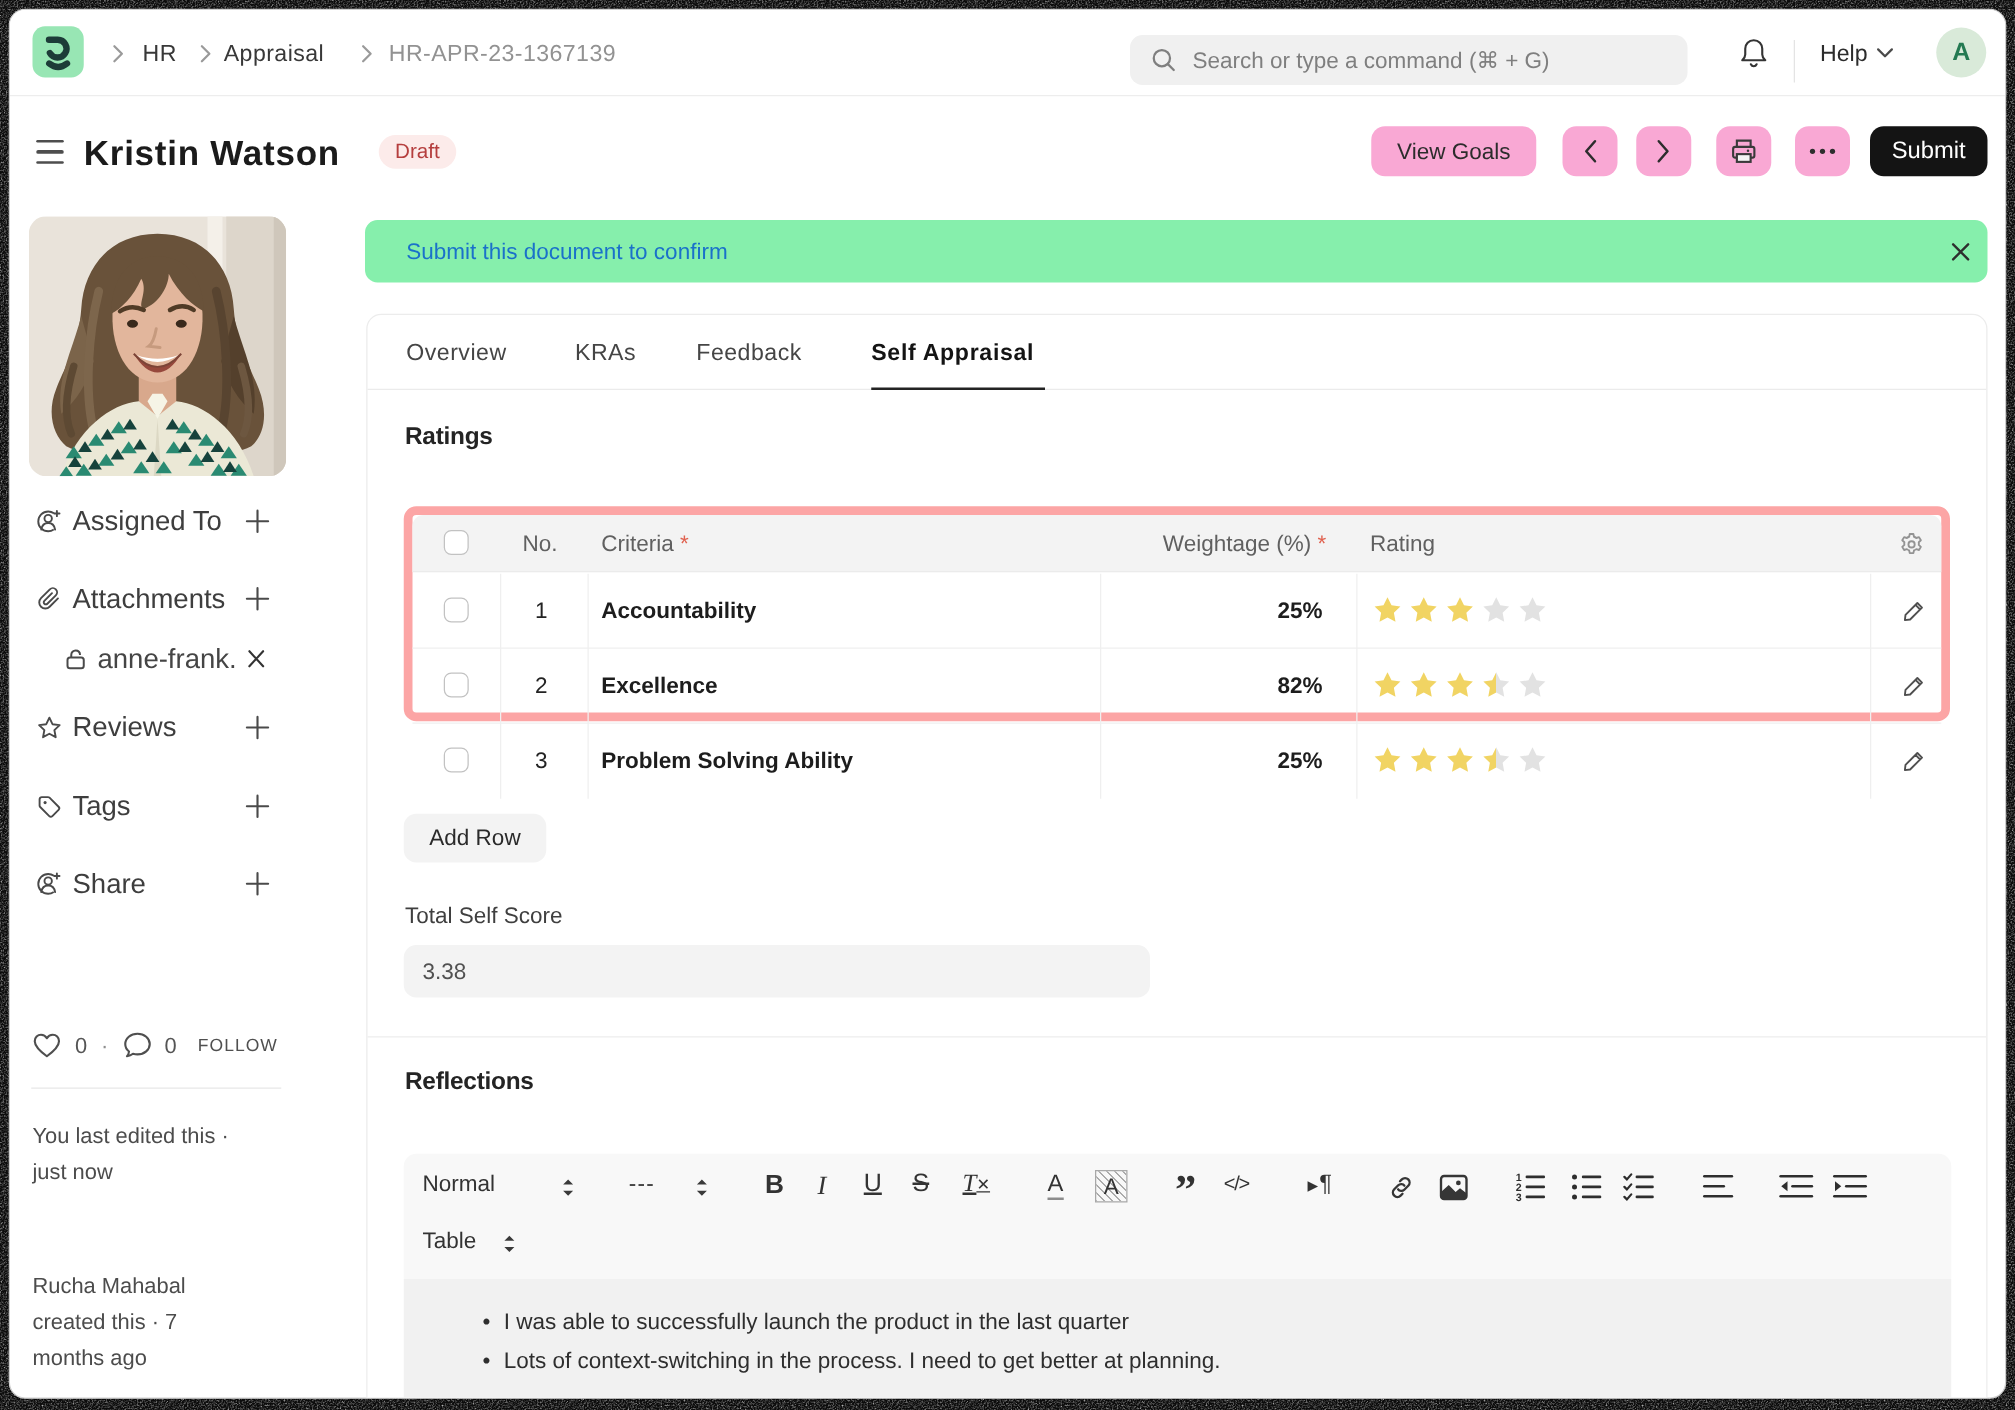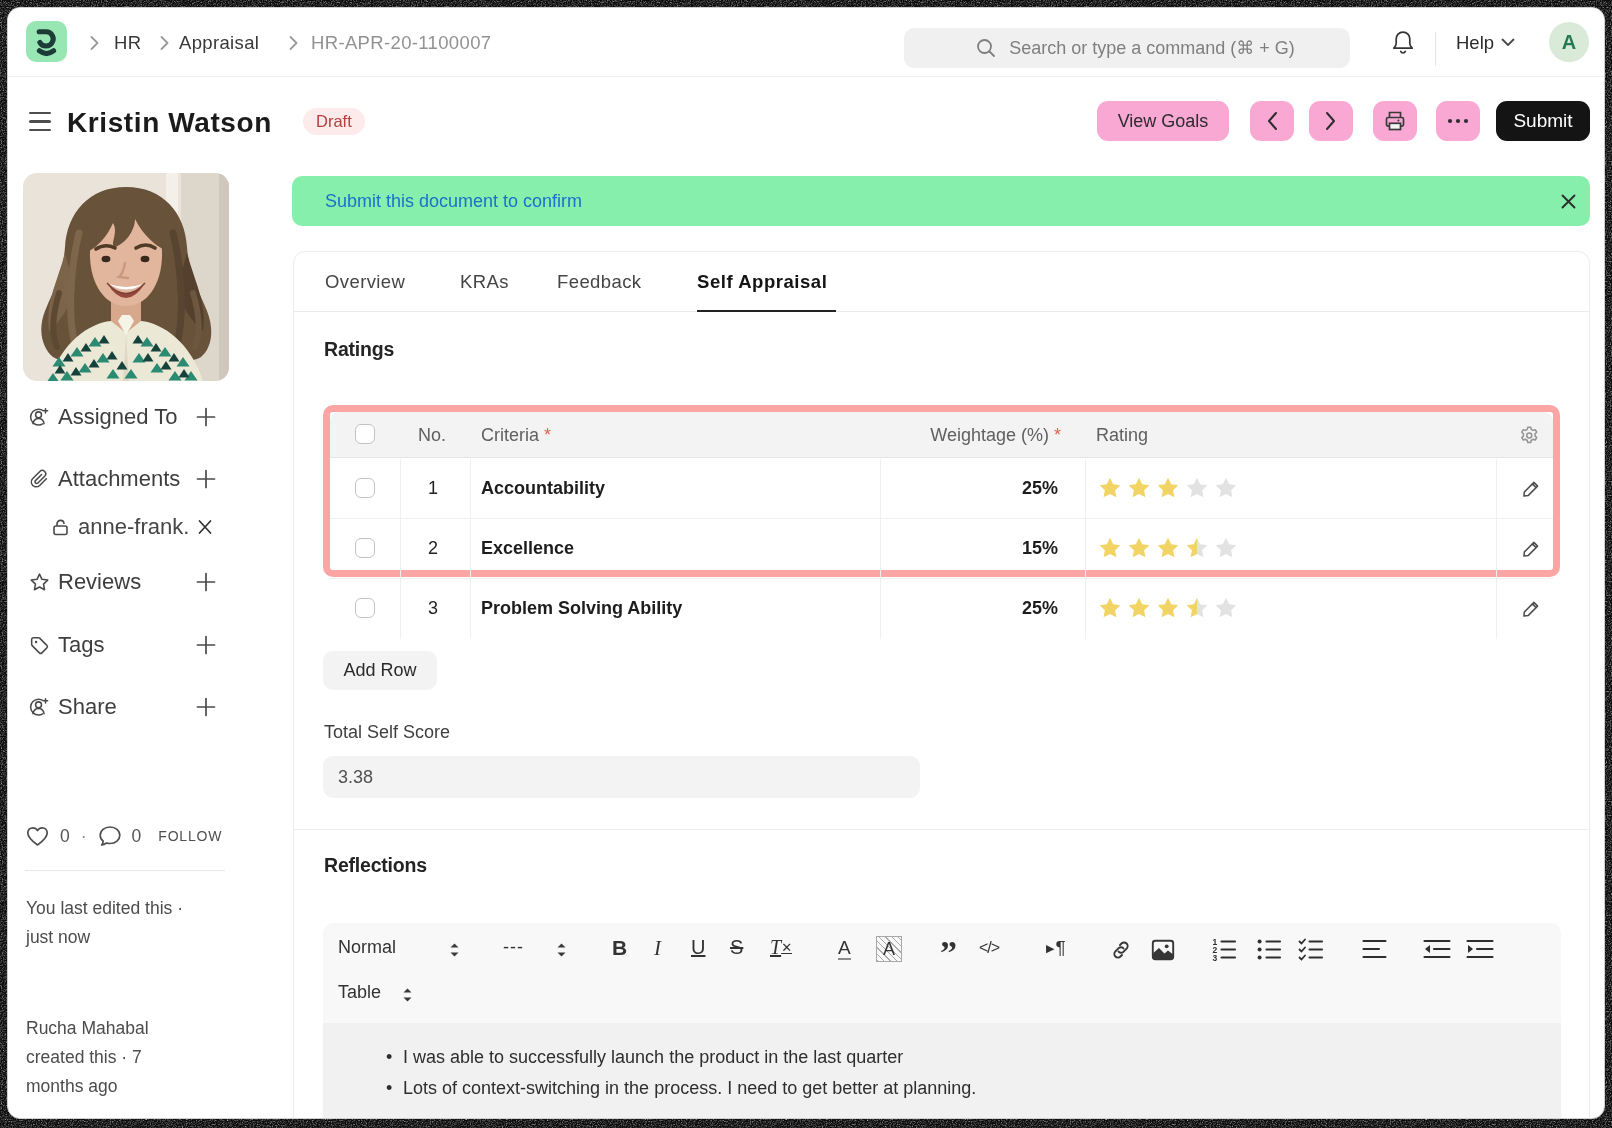--- a/index.html
+++ b/index.html
@@ -12,21 +12,21 @@
 
   
   .nav { position:absolute; left:0; top:0; width:100%; height:69px; background:#fff;
     border-bottom:1px solid #ededed; }
   .logo { position:absolute; left:18px; top:13px; width:41px; height:41px; border-radius:10px;
     background:#98e6b4; }
   .crumb { position:absolute; top:0; height:69px; display:flex; align-items:center;
     font-size:18.5px; color:#383838; letter-spacing:0.35px; }
   .crumb.gray { color:#929292; }
   .search { position:absolute; left:896px; top:20px; width:446px; height:40px; background:#f0f0f0;
-    border-radius:10px; display:flex; align-items:center; padding-left:16px; color:#7f7f7f; font-size:18px;justify-content:center; }
+    border-radius:10px; display:flex; align-items:center; padding-left:16px; color:#7f7f7f; font-size:18px; }
   .navdiv { position:absolute; left:1427px; top:24px; width:1px; height:34px; background:#e4e4e4; }
   .help { position:absolute; left:1448px; top:0; height:69px; display:flex; align-items:center; gap:7px;
     font-size:18.5px; color:#2c2c2c; }
   .avatar { position:absolute; left:1541px; top:14px; width:40px; height:40px; border-radius:50%;
     background:#d9ead9; color:#247a52; font-size:20px; font-weight:bold; display:flex; align-items:center; justify-content:center; }
 
   
   .burger { position:absolute; left:21px; top:104px; width:22px; height:19px; }
   .burger div { height:2.4px; background:#4e4e4e; border-radius:2px; margin-bottom:5.9px; }
   .title { position:absolute; left:59px; top:99px; font-size:28px; font-weight:bold; color:#1b1b1b;
@@ -130,21 +130,21 @@
         <svg width="9" height="16" viewBox="0 0 9 16">
           <path d="M1.5 2 L7.5 8 L1.5 14" fill="none" stroke="#9a9a9a" stroke-width="1.8" stroke-linecap="round" stroke-linejoin="round"></path>
         </svg>
       </div>
     <div class="crumb" style="left:171px;">Appraisal</div>
     <div class="crumb" style="left:281px;">
         <svg width="9" height="16" viewBox="0 0 9 16">
           <path d="M1.5 2 L7.5 8 L1.5 14" fill="none" stroke="#9a9a9a" stroke-width="1.8" stroke-linecap="round" stroke-linejoin="round"></path>
         </svg>
       </div>
-    <div class="crumb gray" style="left:303px;">HR-APR-20-1100007</div>
+    <div class="crumb gray" style="left:303px;">HR-APR-23-1367139</div>
     <div class="search">
       <svg width="22" height="22" viewBox="0 0 22 22" style="margin-right:12px;">
           <circle cx="9.5" cy="9.5" r="6.5" fill="none" stroke="#7f7f7f" stroke-width="1.8"></circle>
           <path d="M14.5 14.5 L19 19" stroke="#7f7f7f" stroke-width="1.8" stroke-linecap="round"></path>
         </svg>
       Search or type a command (⌘ + G)
     </div>
     <svg class="abs" style="left:1382px; top:21px;" width="26" height="27" viewBox="0 0 26 27">
       <path d="M13 3.2 C9 3.2 6.2 6.2 6.2 10 L6.2 14.5 C6.2 16.5 5 18 3.8 19.2 L22.2 19.2 C21 18 19.8 16.5 19.8 14.5 L19.8 10 C19.8 6.2 17 3.2 13 3.2 Z" fill="none" stroke="#343434" stroke-width="1.7" stroke-linejoin="round"></path>
       <path d="M10.7 22.4 C11.2 23.5 12 24 13 24 C14 24 14.8 23.5 15.3 22.4" fill="none" stroke="#343434" stroke-width="1.7" stroke-linecap="round"></path>
@@ -393,21 +393,21 @@
             </svg>
         </div>
         <svg class="abs pencil" style="left:1191px; top:20px;" width="20" height="20" viewBox="0 0 20 20">
             <path d="M12.9 3.4 L16.6 7.1 L7.1 16.6 L2.9 17.1 L3.4 12.9 Z M11.4 4.9 L15.1 8.6" fill="none" stroke="#4f4f4f" stroke-width="1.5" stroke-linejoin="round"></path>
           </svg>
       </div>
       <div class="trow b" style="top:107px;">
         <div class="cbx" style="left:25px; top:19px;"></div>
         <div class="cell" style="left:98px; top:19px;">2</div>
         <div class="cell bold" style="left:151px; top:19px;">Excellence</div>
-        <div class="cell bold" style="right:495px; top:19px;">15%</div>
+        <div class="cell bold" style="right:495px; top:19px;">82%</div>
         <div class="stars" style="top:17px;">
           <svg width="24" height="24" viewBox="0 0 24 24">
               <path class="stp" fill="#f1d463"></path>
             </svg>
           <svg width="24" height="24" viewBox="0 0 24 24">
               <path class="stp" fill="#f1d463"></path>
             </svg>
           <svg width="24" height="24" viewBox="0 0 24 24">
               <path class="stp" fill="#f1d463"></path>
             </svg>

